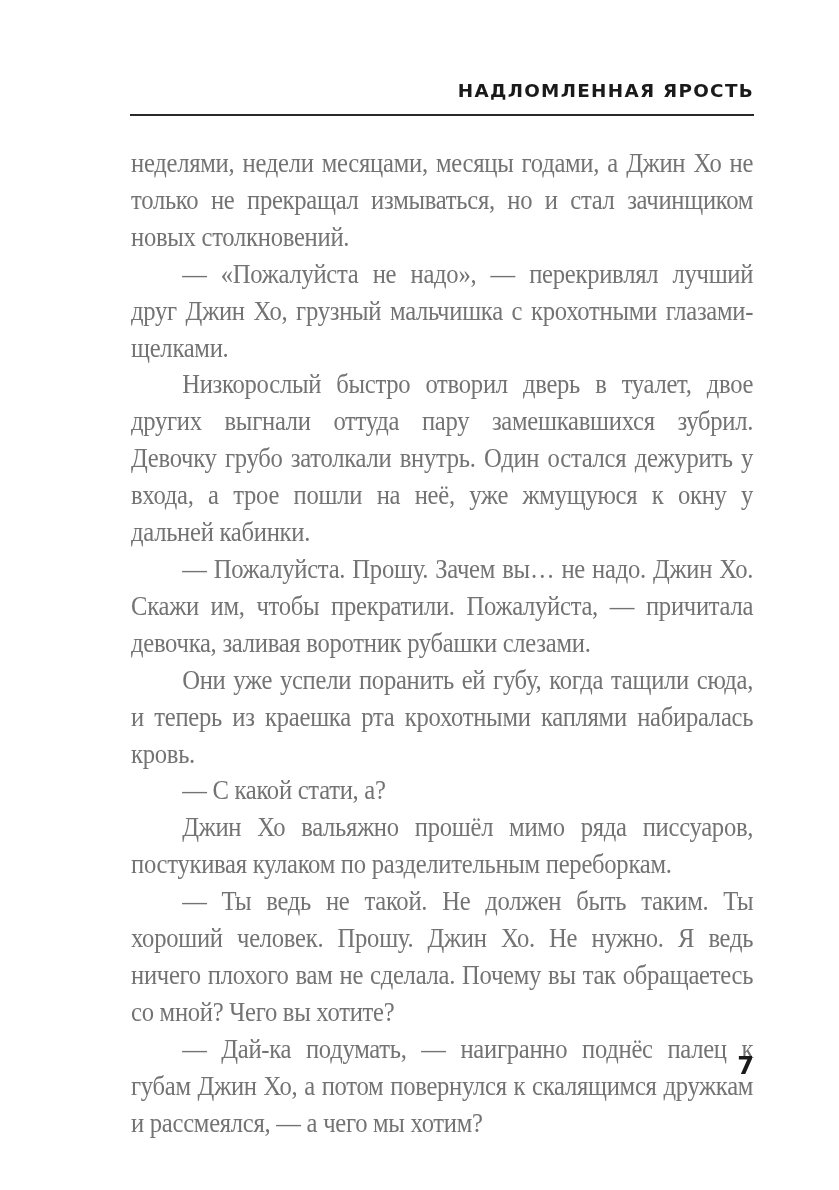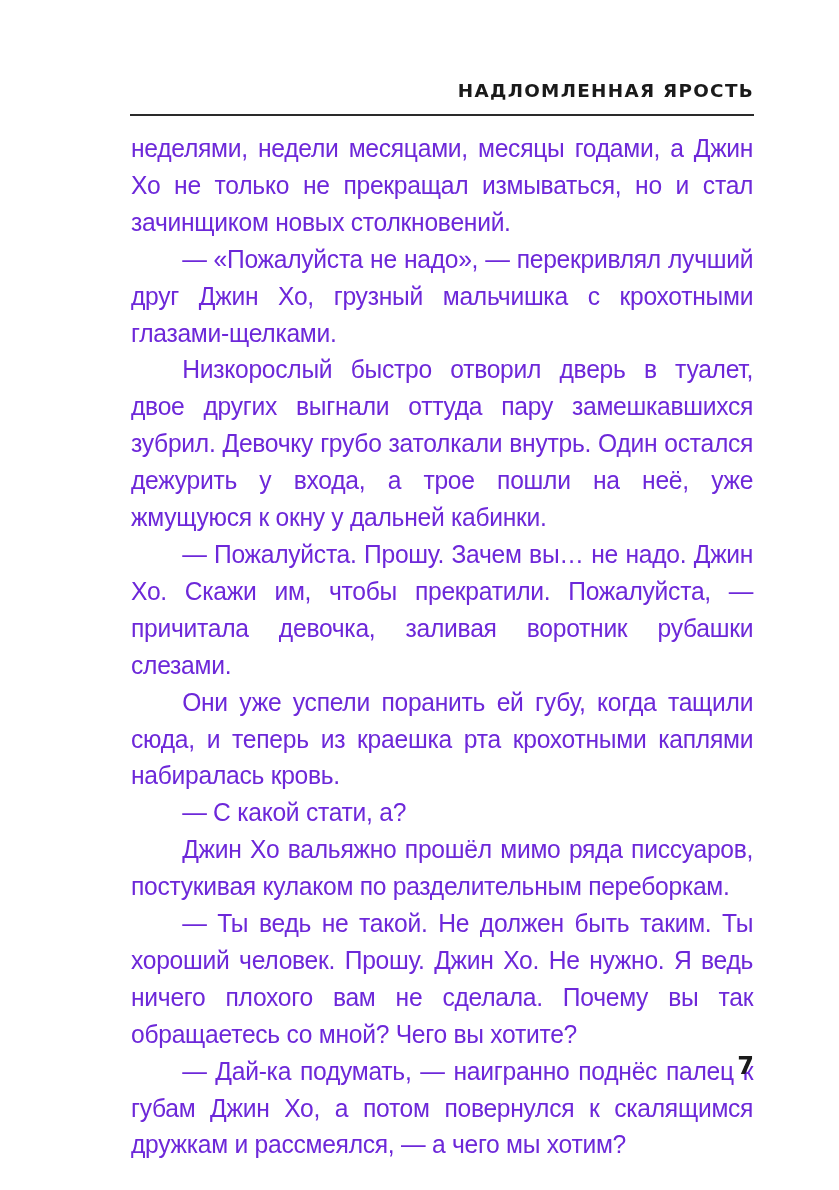--- a/index.html
+++ b/index.html
@@ -34,26 +34,26 @@
       position: absolute;
       left: 130px;
       top: 114px;
       width: 624px;
       height: 2px;
       background: #2a2a2a;
     }
     .body-text {
       position: absolute;
       left: 131px;
-      top: 130px;
+      top: 145px;
       width: 622px;
-      font-family: Liberation Sans, sans-serif;
+      font-family: Liberation Serif, serif;
       font-size: 26.5px;
       line-height: 36.9px;
-      color: #6d28d9;
+      color: #737373;
     }
     .body-text p {
       margin: 0;
       text-indent: 55px;
       text-align: justify;
       text-align-last: left;
       hyphens: manual;
       letter-spacing: -0.3px;
       transform: scaleX(0.93);
       transform-origin: left top;

